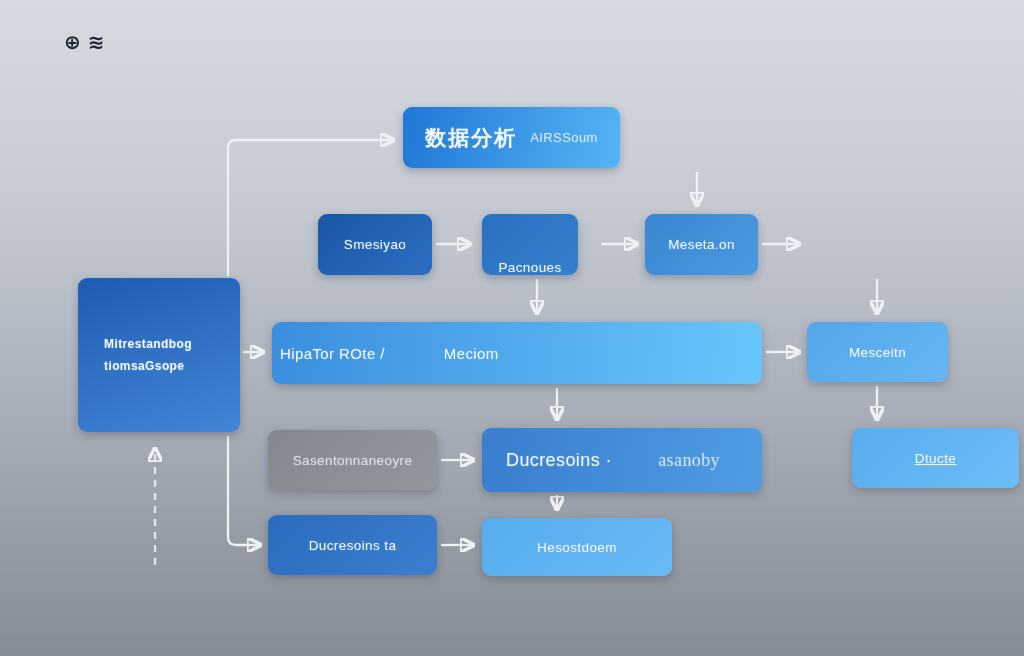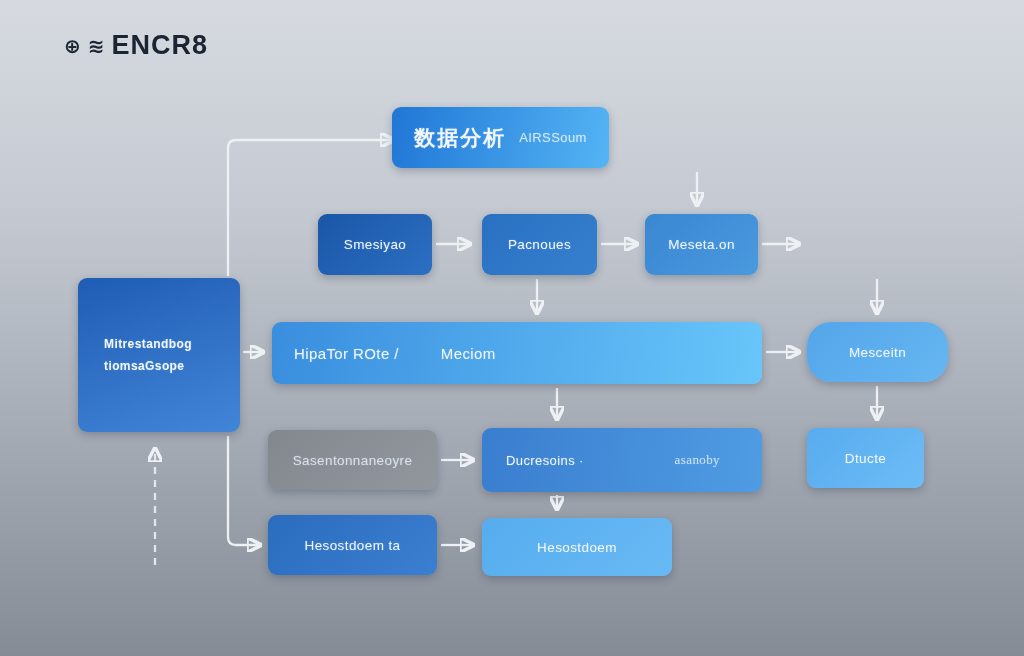--- a/index.html
+++ b/index.html
@@ -16,44 +16,44 @@
   .logo-glyph{font-size:20px;color:#1c2534;font-weight:700;}
   .logo-text{font-size:27px;font-weight:700;letter-spacing:1px;color:#1b2433;}
   
   .node{
     position:absolute;border-radius:9px;display:flex;align-items:center;justify-content:center;
     color:#f1f7fd;box-shadow:0 3px 8px rgba(30,40,60,.28);
     font-size:13.5px;letter-spacing:.4px;text-shadow:0 0 2px rgba(180,215,250,.35);
   }
   .node .sub{opacity:.85;margin-left:13px;}
   
-  .n-analysis{left:392px;top:107px;width:217px;height:61px;background:linear-gradient(100deg,#2077d6,#54b4f4);}
+  .n-analysis{left:403px;top:107px;width:217px;height:61px;background:linear-gradient(100deg,#2077d6,#54b4f4);}
   .n-analysis .cn{font-size:21px;font-weight:700;letter-spacing:2px;}
   .n-analysis .sub{font-size:13px;}
   .n-r2a{left:318px;top:214px;width:114px;height:61px;background:linear-gradient(135deg,#1a56a8,#2c6fc2);}
-  .n-r2b{left:482px;top:214px;width:115px;height:61px;background:linear-gradient(135deg,#2a70c2,#3580ce);}
+  .n-r2b{left:482px;top:214px;width:96px;height:61px;background:linear-gradient(135deg,#2a70c2,#3580ce);align-items:flex-end;}
   .n-r2c{left:645px;top:214px;width:113px;height:61px;background:linear-gradient(135deg,#3a86d2,#4a9adf);}
   .n-r2d{left:807px;top:214px;width:141px;height:61px;background:linear-gradient(135deg,#54a4e8,#6cbcf4);}
   .n-left{
     left:78px;top:278px;width:162px;height:154px;background:linear-gradient(160deg,#1f5cb4,#4286d8);
     flex-direction:column;align-items:flex-start;justify-content:center;padding-left:26px;box-sizing:border-box;
     font-size:12px;line-height:22px;font-weight:600;
   }
   .n-process{
     left:272px;top:322px;width:490px;height:62px;background:linear-gradient(95deg,#3a8ede,#68c6fa);
-    justify-content:flex-start;padding-left:22px;box-sizing:border-box;gap:42px;font-size:15px;
+    justify-content:flex-start;padding-left:8px;box-sizing:border-box;gap:59px;font-size:15px;
   }
-  .n-mesceitn{left:807px;top:322px;width:141px;height:60px;background:linear-gradient(135deg,#54a6ea,#66b6f2);border-radius:24px;}
+  .n-mesceitn{left:807px;top:322px;width:141px;height:60px;background:linear-gradient(135deg,#54a6ea,#66b6f2);}
   .n-gray{left:268px;top:430px;width:169px;height:60px;background:linear-gradient(135deg,#83888f,#92979e);color:#dde0e4;text-align:center;}
   .n-decision{
     left:482px;top:428px;width:280px;height:64px;background:linear-gradient(95deg,#3a7ecf,#4f9ce3);
-    justify-content:flex-start;padding:0 42px 0 24px;box-sizing:border-box;font-size:13px;
+    justify-content:flex-start;padding:0 42px 0 24px;box-sizing:border-box;font-size:18px;
   }
   .n-decision .right{margin-left:auto;opacity:.8;font-family:Liberation Serif, serif;}
-  .n-dtucte{left:807px;top:428px;width:117px;height:60px;background:linear-gradient(135deg,#58acee,#6cbcf6);}
+  .n-dtucte{left:852px;top:428px;width:167px;height:60px;background:linear-gradient(135deg,#58acee,#6cbcf6);text-decoration:underline;}
   .n-r5a{left:268px;top:515px;width:169px;height:60px;background:linear-gradient(135deg,#2a6cbe,#3b7fd0);}
   .n-r5b{left:482px;top:518px;width:190px;height:58px;background:linear-gradient(135deg,#56acee,#68baf4);}
   
   .arrows{position:absolute;left:0;top:0;pointer-events:none;}
   .arrows path{fill:none;stroke:#eef1f4;stroke-width:2.3;}
   .arrows path.dashed{stroke-dasharray:7 6;stroke:#e3e7ec;}
 </style>
 </head>
 <body>
 
@@ -79,21 +79,20 @@
     <path d="M441,460 L472,460" marker-end="url(#arrow)"></path>
     <path d="M557,495 L557,508" marker-end="url(#arrow)"></path>
     <path d="M441,545 L472,545" marker-end="url(#arrow)"></path>
     <path d="M228,436 L228,537 Q228,545 236,545 L259,545" marker-end="url(#arrow)"></path>
     <path class="dashed" d="M155,565 L155,450" marker-end="url(#arrow)"></path>
   </svg>
 
   <div class="logo">
     <span class="logo-glyph">⊕</span>
     <span class="logo-glyph">≋</span>
-    <span class="logo-text">ENCR8</span>
   </div>
 
   <div class="node n-analysis">
     <span class="cn">数据分析</span>
     <span class="sub">AIRSSoum</span>
   </div>
 
   <div class="node n-r2a">
     <span>Smesiyao</span>
   </div>
@@ -122,19 +121,19 @@
   </div>
   <div class="node n-decision">
     <span>Ducresoins ·</span>
     <span class="right">asanoby</span>
   </div>
   <div class="node n-dtucte">
     <span>Dtucte</span>
   </div>
 
   <div class="node n-r5a">
-    <span>Hesostdoem ta</span>
+    <span>Ducresoins ta</span>
   </div>
   <div class="node n-r5b">
     <span>Hesostdoem</span>
   </div>
 
 </div>
 
 </body></html>

